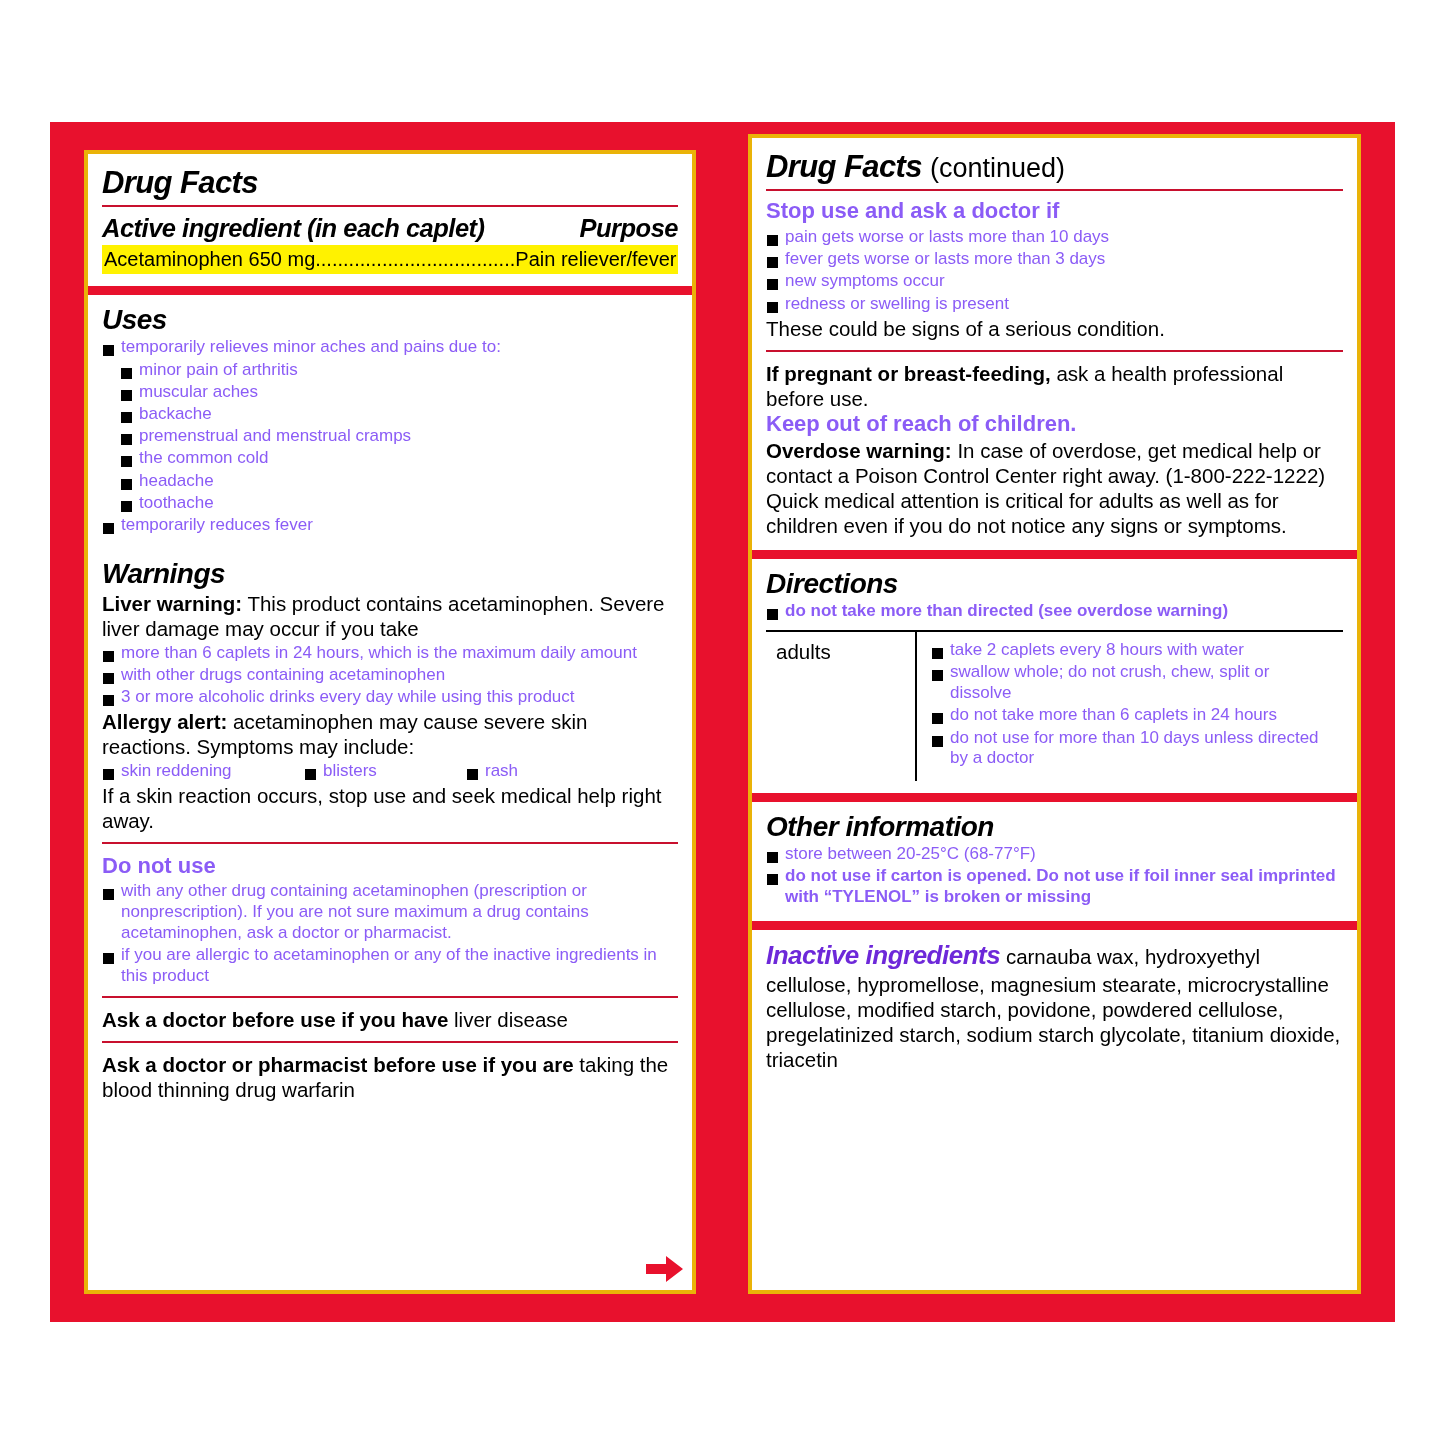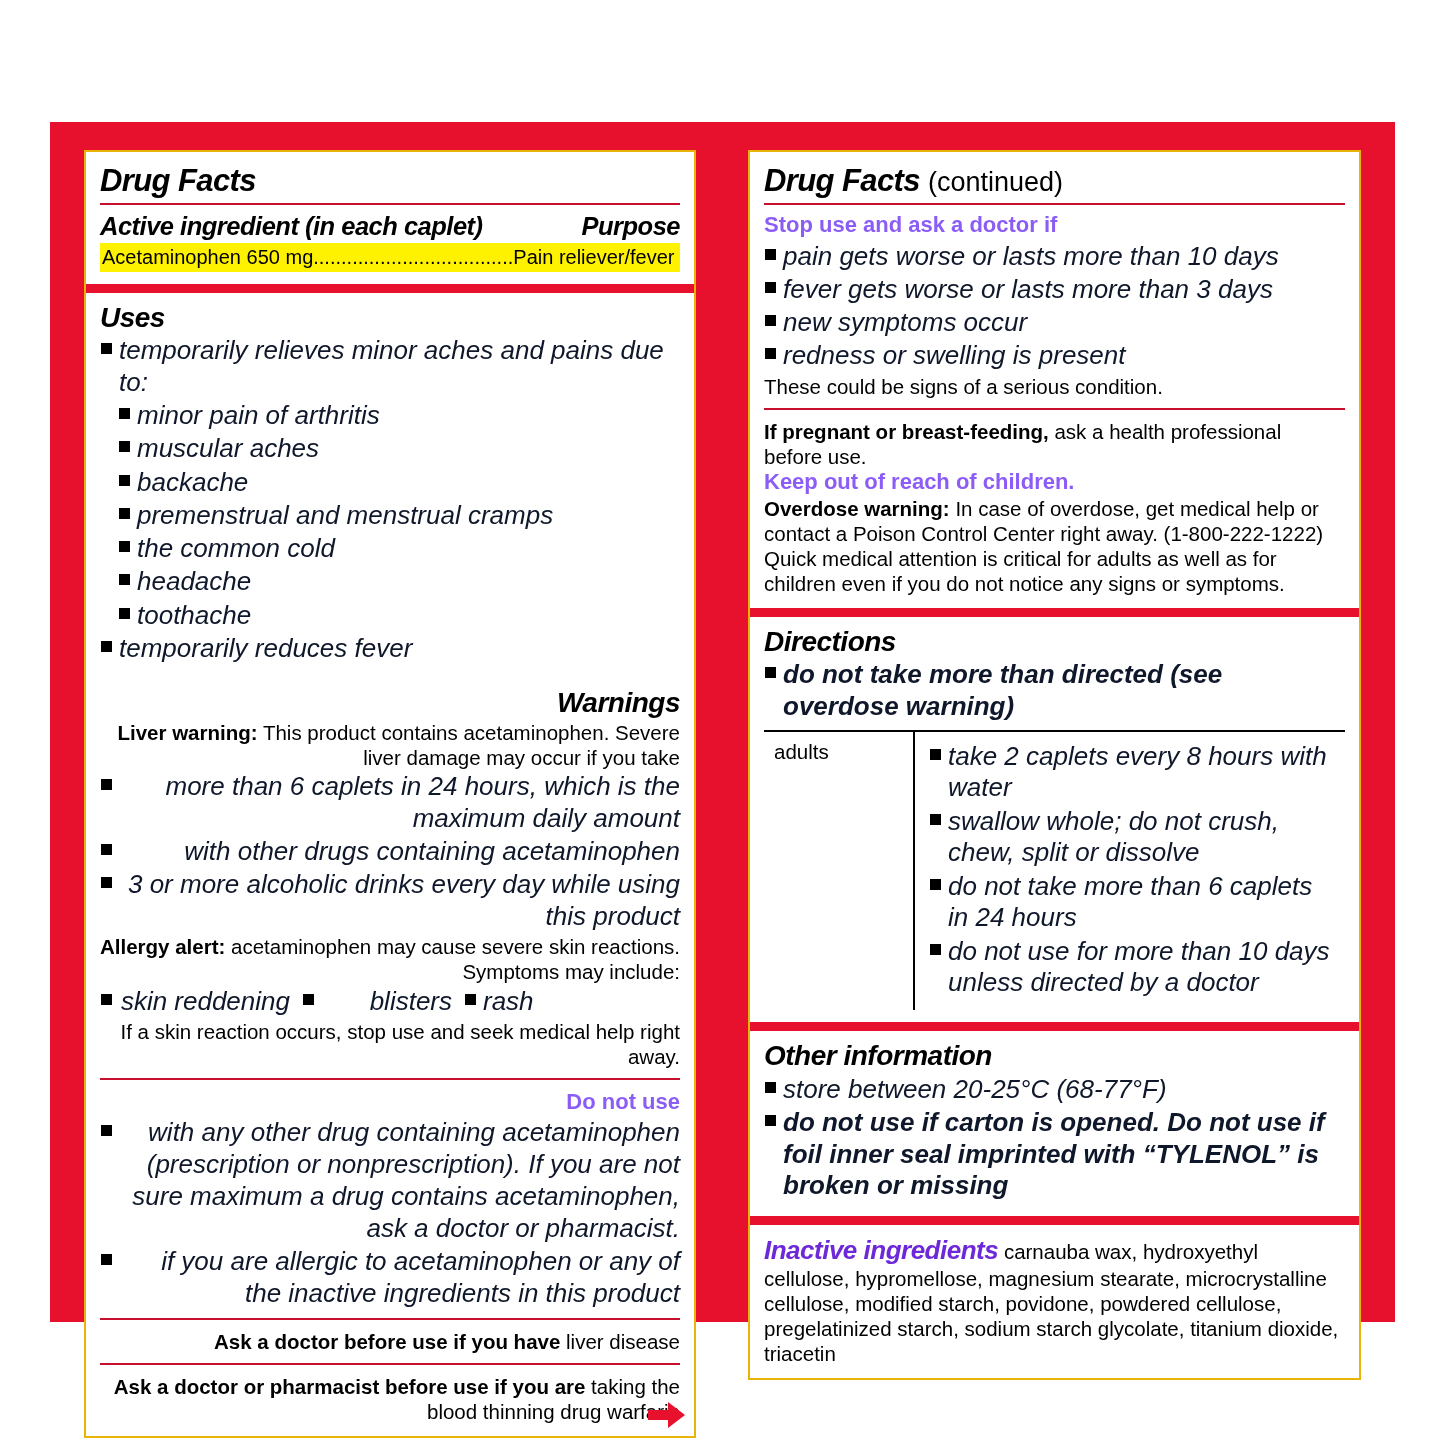--- a/index.html
+++ b/index.html
@@ -21,48 +21,48 @@
     width: 1345px; height: 1200px;
     background: #E8112D;
     display: flex;
     gap: 0px;
   }
   .col {
     position: relative;
     height: 100%;
   }
   .col-left  { width: 672px; padding: 24px 22px 24px 30px; }
-  .col-right { width: 673px; padding: 24px 30px 24px 22px; }
+  .col-right { width: 673px; padding: 8px 30px 24px 22px; }
 
   .panel {
     background: #E8112D;
     padding: 4px;
     height: 100%;
     display: flex;
     flex-direction: column;
   }
   .panel-inner {
     background: #ffffff;
-    border: 2px solid #eab308;
+    border: 4px solid #eab308;
     flex: 1;
     display: flex;
     flex-direction: column;
     padding: 0;
   }
 
   
   .box {
     background: #ffffff;
     padding: 10px 14px 12px 14px;
     position: relative;
   }
   .box + .box {
     border-top: 9px solid #E8112D;
   }
-  .box.grow { flex: 1; text-align: right; }
+  .box.grow { flex: 1; }
 
   
   .t-title {
     font-style: italic;
     font-weight: bold;
     font-size: 31px;
     letter-spacing: -0.6px;
     color: #000;
     line-height: 1.08;
     margin: 2px 0 3px 0;
@@ -130,25 +130,24 @@
     border-top: 2.5px solid #C8102E;
     margin: 9px 0 9px 0;
   }
   .hr-thin.tight { margin: 6px 0 7px 0; }
 
   
   ul.bl { list-style: none; margin: 0; padding: 0; }
   ul.bl li {
     position: relative;
     padding-left: 19px;
-    font-size: 26px;
+    font-size: 17px;
     line-height: 1.22;
-    color: #0f172a;
+    color: #8b5cf6;
     margin: 1.5px 0;
-    font-style: italic;
   }
   ul.bl li::before {
     content: "";
     position: absolute;
     left: 1px; top: 8px;
     width: 11px; height: 11px;
     background: #000;
   }
   ul.bl ul.bl { margin: 1px 0 1px 0; }
   ul.bl ul.bl li { padding-left: 19px; margin-left: 18px; }

